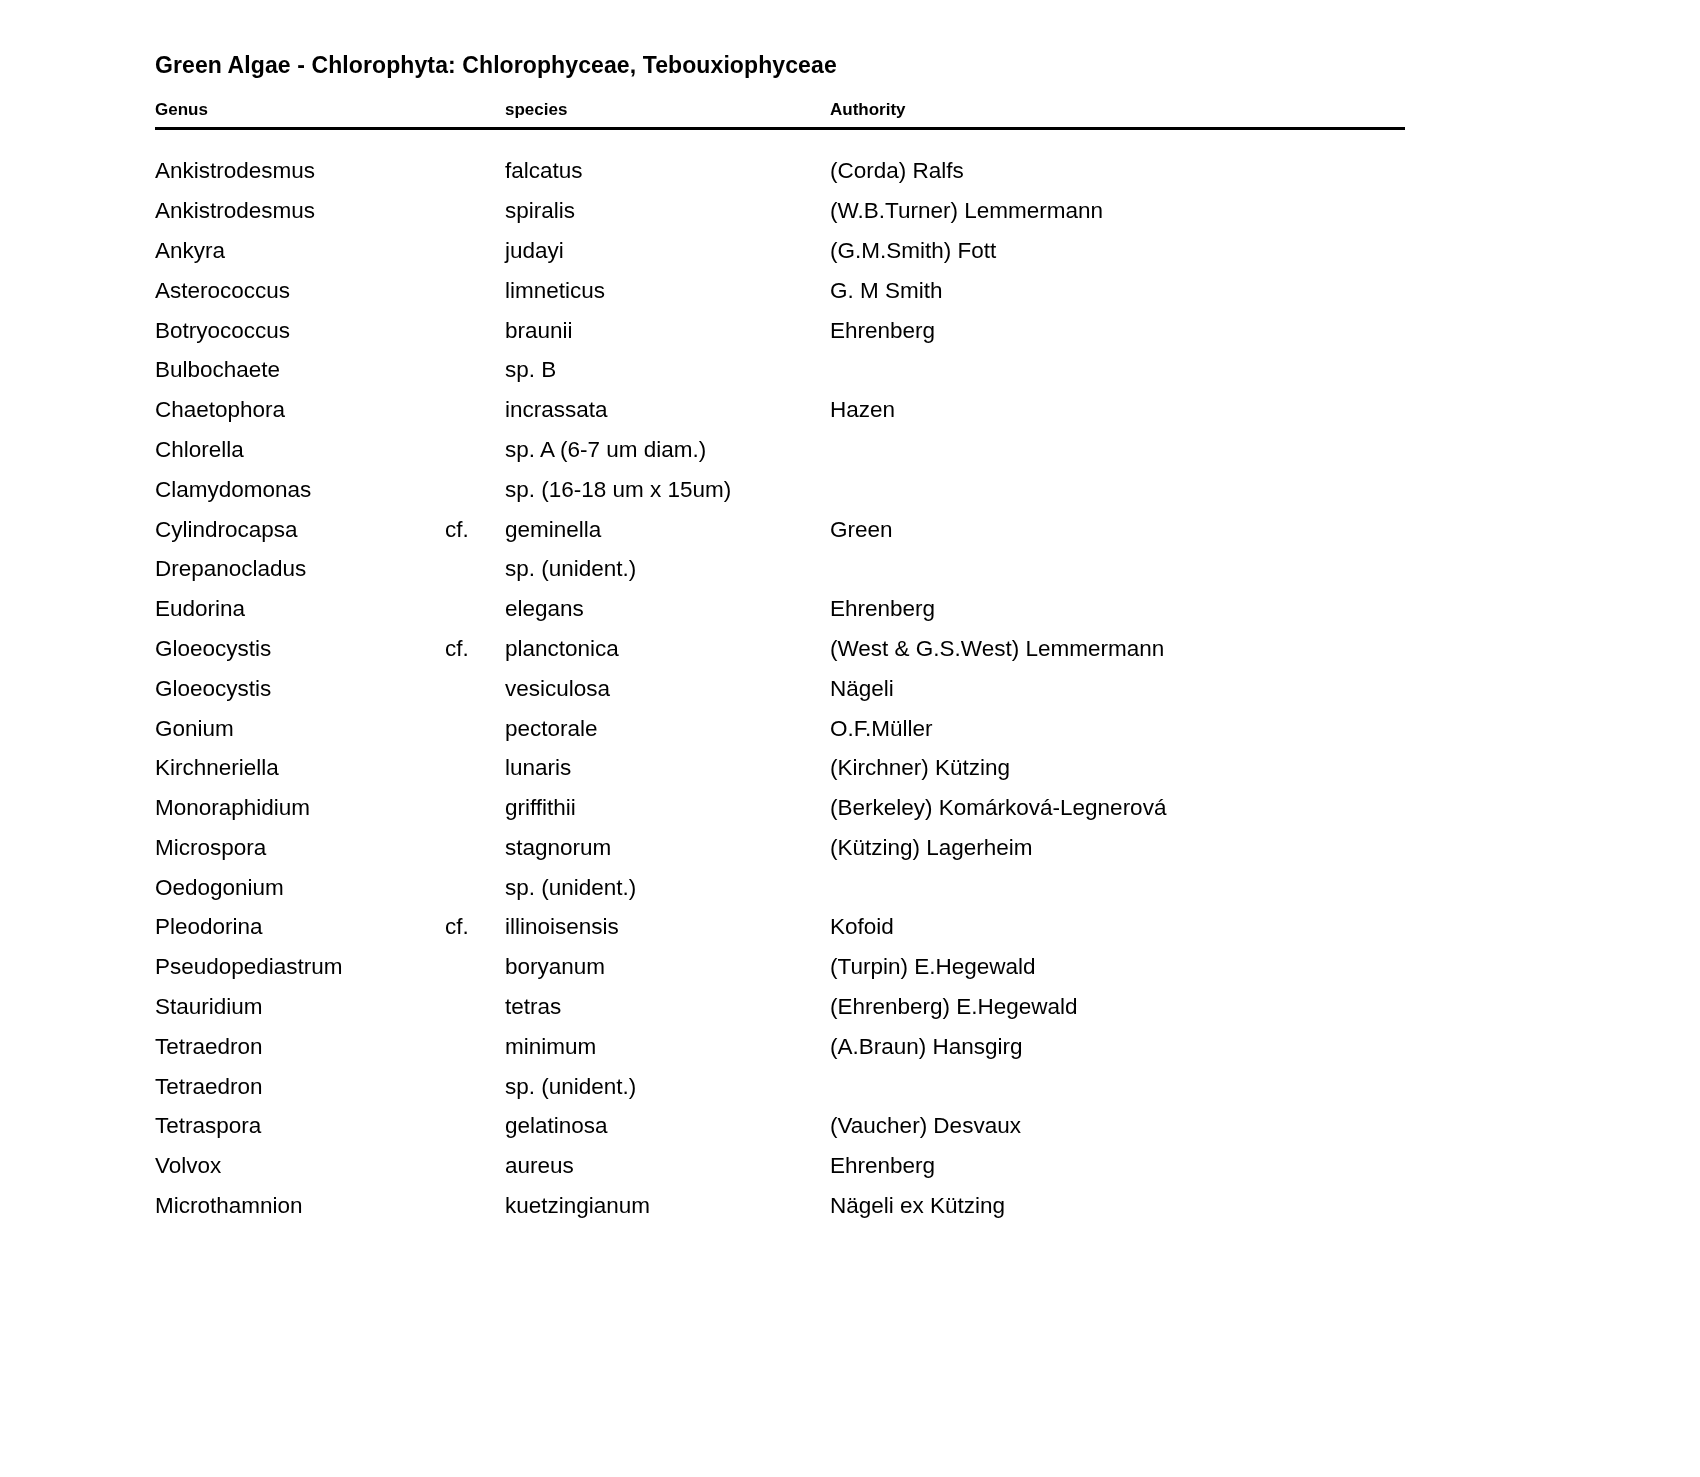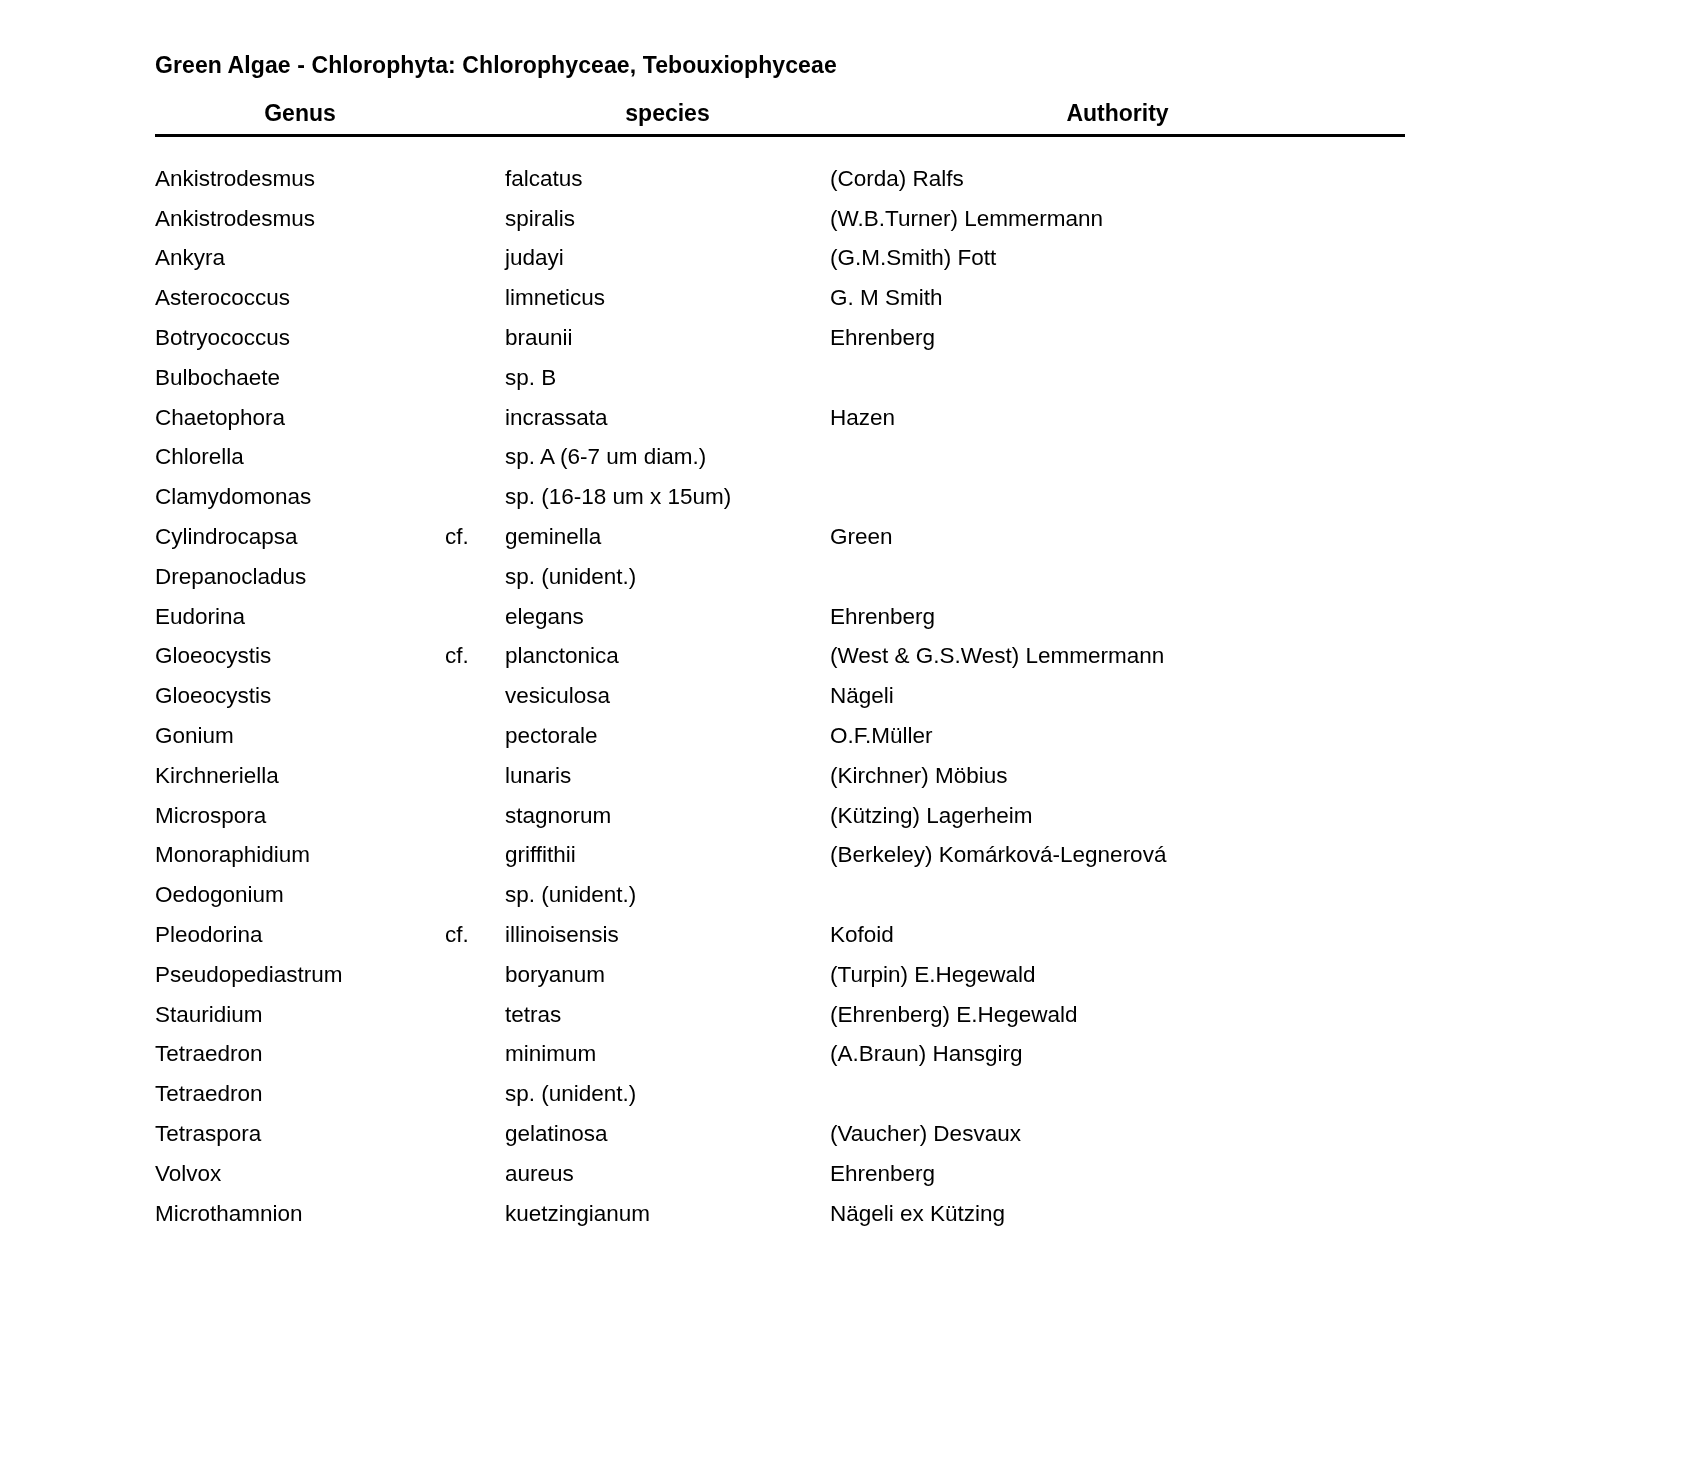--- a/index.html
+++ b/index.html
@@ -30,23 +30,23 @@
     border-collapse: collapse;
     width: 1250px;
     table-layout: fixed;
   }
   table.species-table col.c-genus { width: 290px; }
   table.species-table col.c-cf    { width: 60px; }
   table.species-table col.c-species { width: 325px; }
   table.species-table col.c-authority { width: 575px; }
 
   table.species-table thead th {
-    font-size: 23px;
+    font-size: 17px;
     font-weight: bold;
-    text-align: center;
+    text-align: left;
     padding: 0 0 7px 0;
     vertical-align: bottom;
     line-height: 1.25;
   }
   table.species-table thead tr.header-row {
     border-bottom: 3px solid #000000;
   }
   table.species-table tbody td {
     font-size: 22.5px;
     font-weight: normal;
@@ -178,33 +178,33 @@
         <tr>
           <td>Gonium</td>
           <td class="cf-cell"></td>
           <td>pectorale</td>
           <td>O.F.Müller</td>
         </tr>
         <tr>
           <td>Kirchneriella</td>
           <td class="cf-cell"></td>
           <td>lunaris</td>
-          <td>(Kirchner) Möbius</td>
+          <td>(Kirchner) Kützing</td>
+        </tr>
+        <tr>
+          <td>Monoraphidium</td>
+          <td class="cf-cell"></td>
+          <td>griffithii</td>
+          <td>(Berkeley) Komárková-Legnerová</td>
         </tr>
         <tr>
           <td>Microspora</td>
           <td class="cf-cell"></td>
           <td>stagnorum</td>
           <td>(Kützing) Lagerheim</td>
-        </tr>
-        <tr>
-          <td>Monoraphidium</td>
-          <td class="cf-cell"></td>
-          <td>griffithii</td>
-          <td>(Berkeley) Komárková-Legnerová</td>
         </tr>
         <tr>
           <td>Oedogonium</td>
           <td class="cf-cell"></td>
           <td>sp. (unident.)</td>
           <td></td>
         </tr>
         <tr>
           <td>Pleodorina</td>
           <td class="cf-cell">cf.</td>

